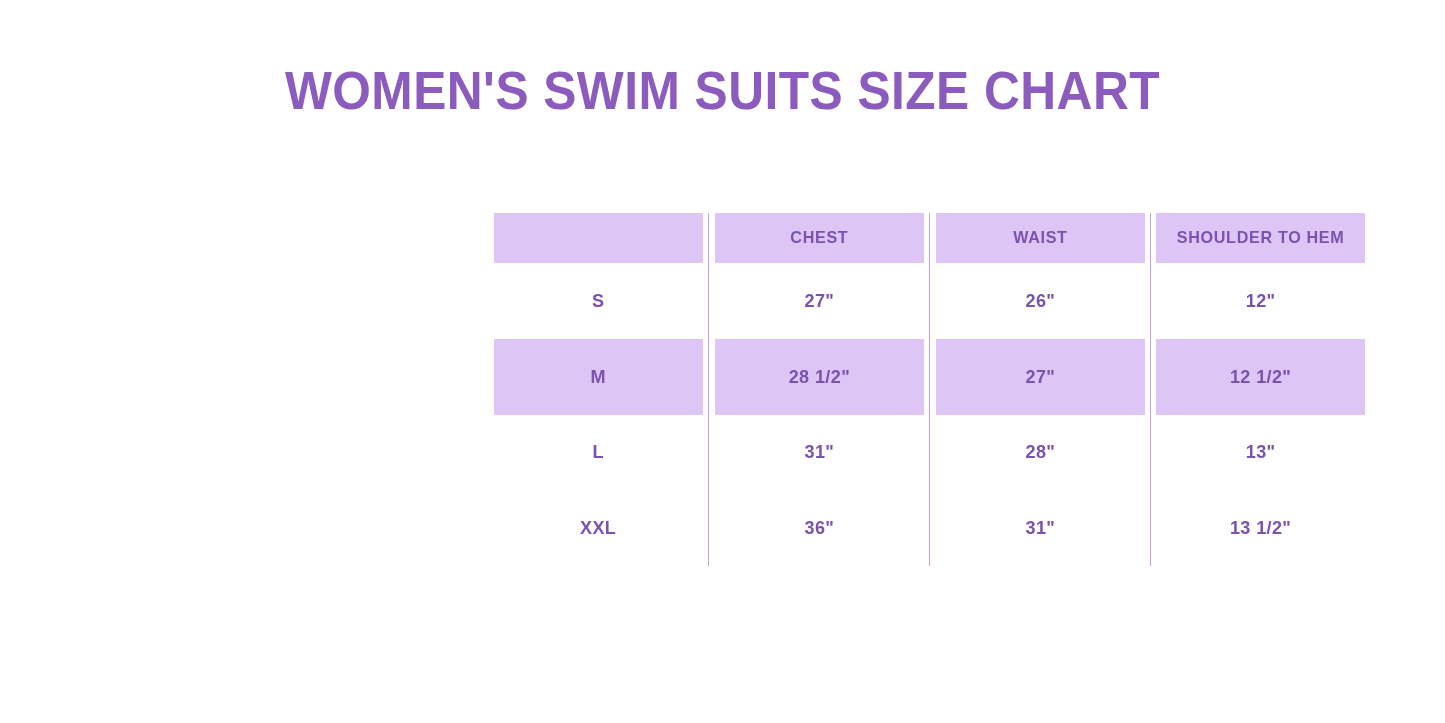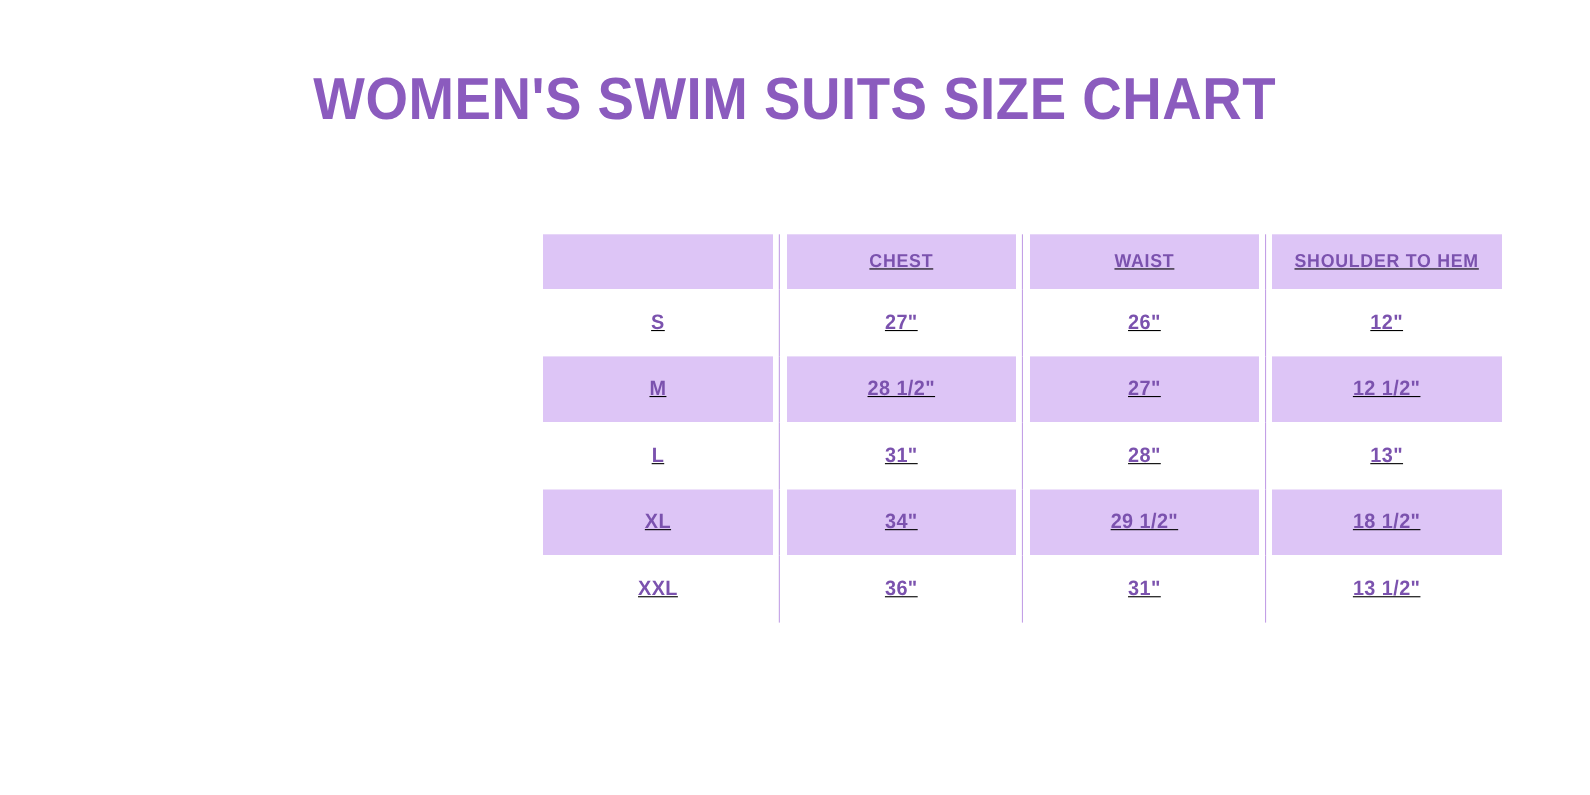--- a/index.html
+++ b/index.html
@@ -44,21 +44,20 @@
     width: 883px;
     height: 353px;
     border-collapse: collapse;
     table-layout: fixed;
   }
   table.size-table col {
     width: 220.75px;
   }
   table.size-table tr {
     height: 50.4px;
-    text-decoration: underline;
   }
   table.size-table th,
   table.size-table td {
     margin: 0;
     padding: 0;
     text-align: center;
     vertical-align: middle;
     font-size: 19px;
     line-height: 22px;
     font-weight: bold;
@@ -121,26 +120,20 @@
         <td class="divider">28 1/2"</td>
         <td class="divider">27"</td>
         <td class="divider">12 1/2"</td>
       </tr>
       <tr class="row-plain">
         <td>L</td>
         <td class="divider">31"</td>
         <td class="divider">28"</td>
         <td class="divider">13"</td>
       </tr>
-      <tr class="row-shaded">
-        <td>XL</td>
-        <td class="divider">34"</td>
-        <td class="divider">29 1/2"</td>
-        <td class="divider">18 1/2"</td>
-      </tr>
       <tr class="row-plain">
         <td>XXL</td>
         <td class="divider">36"</td>
         <td class="divider">31"</td>
         <td class="divider">13 1/2"</td>
       </tr>
     </tbody>
   </table>
 </div>
 

